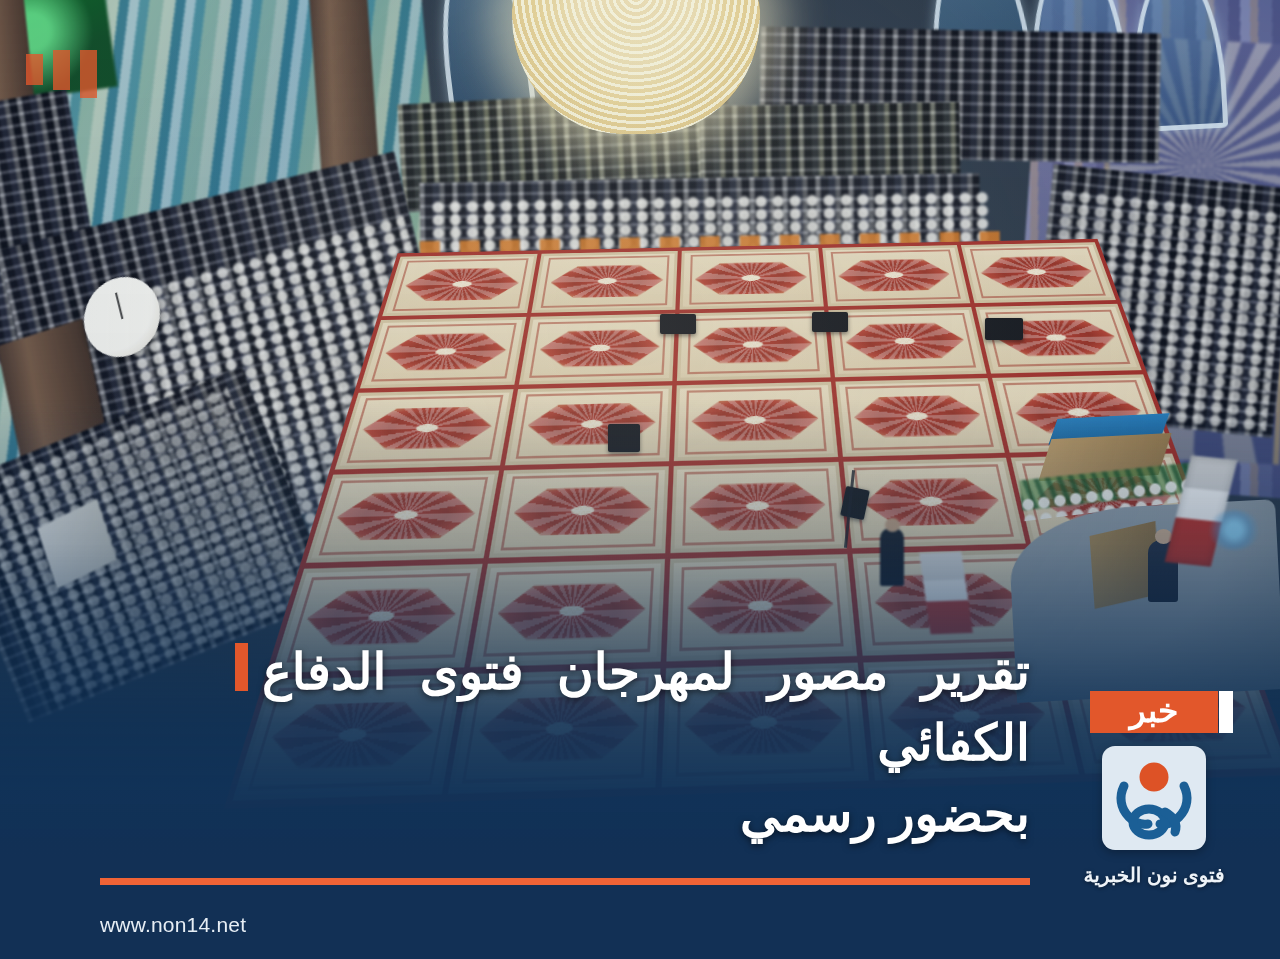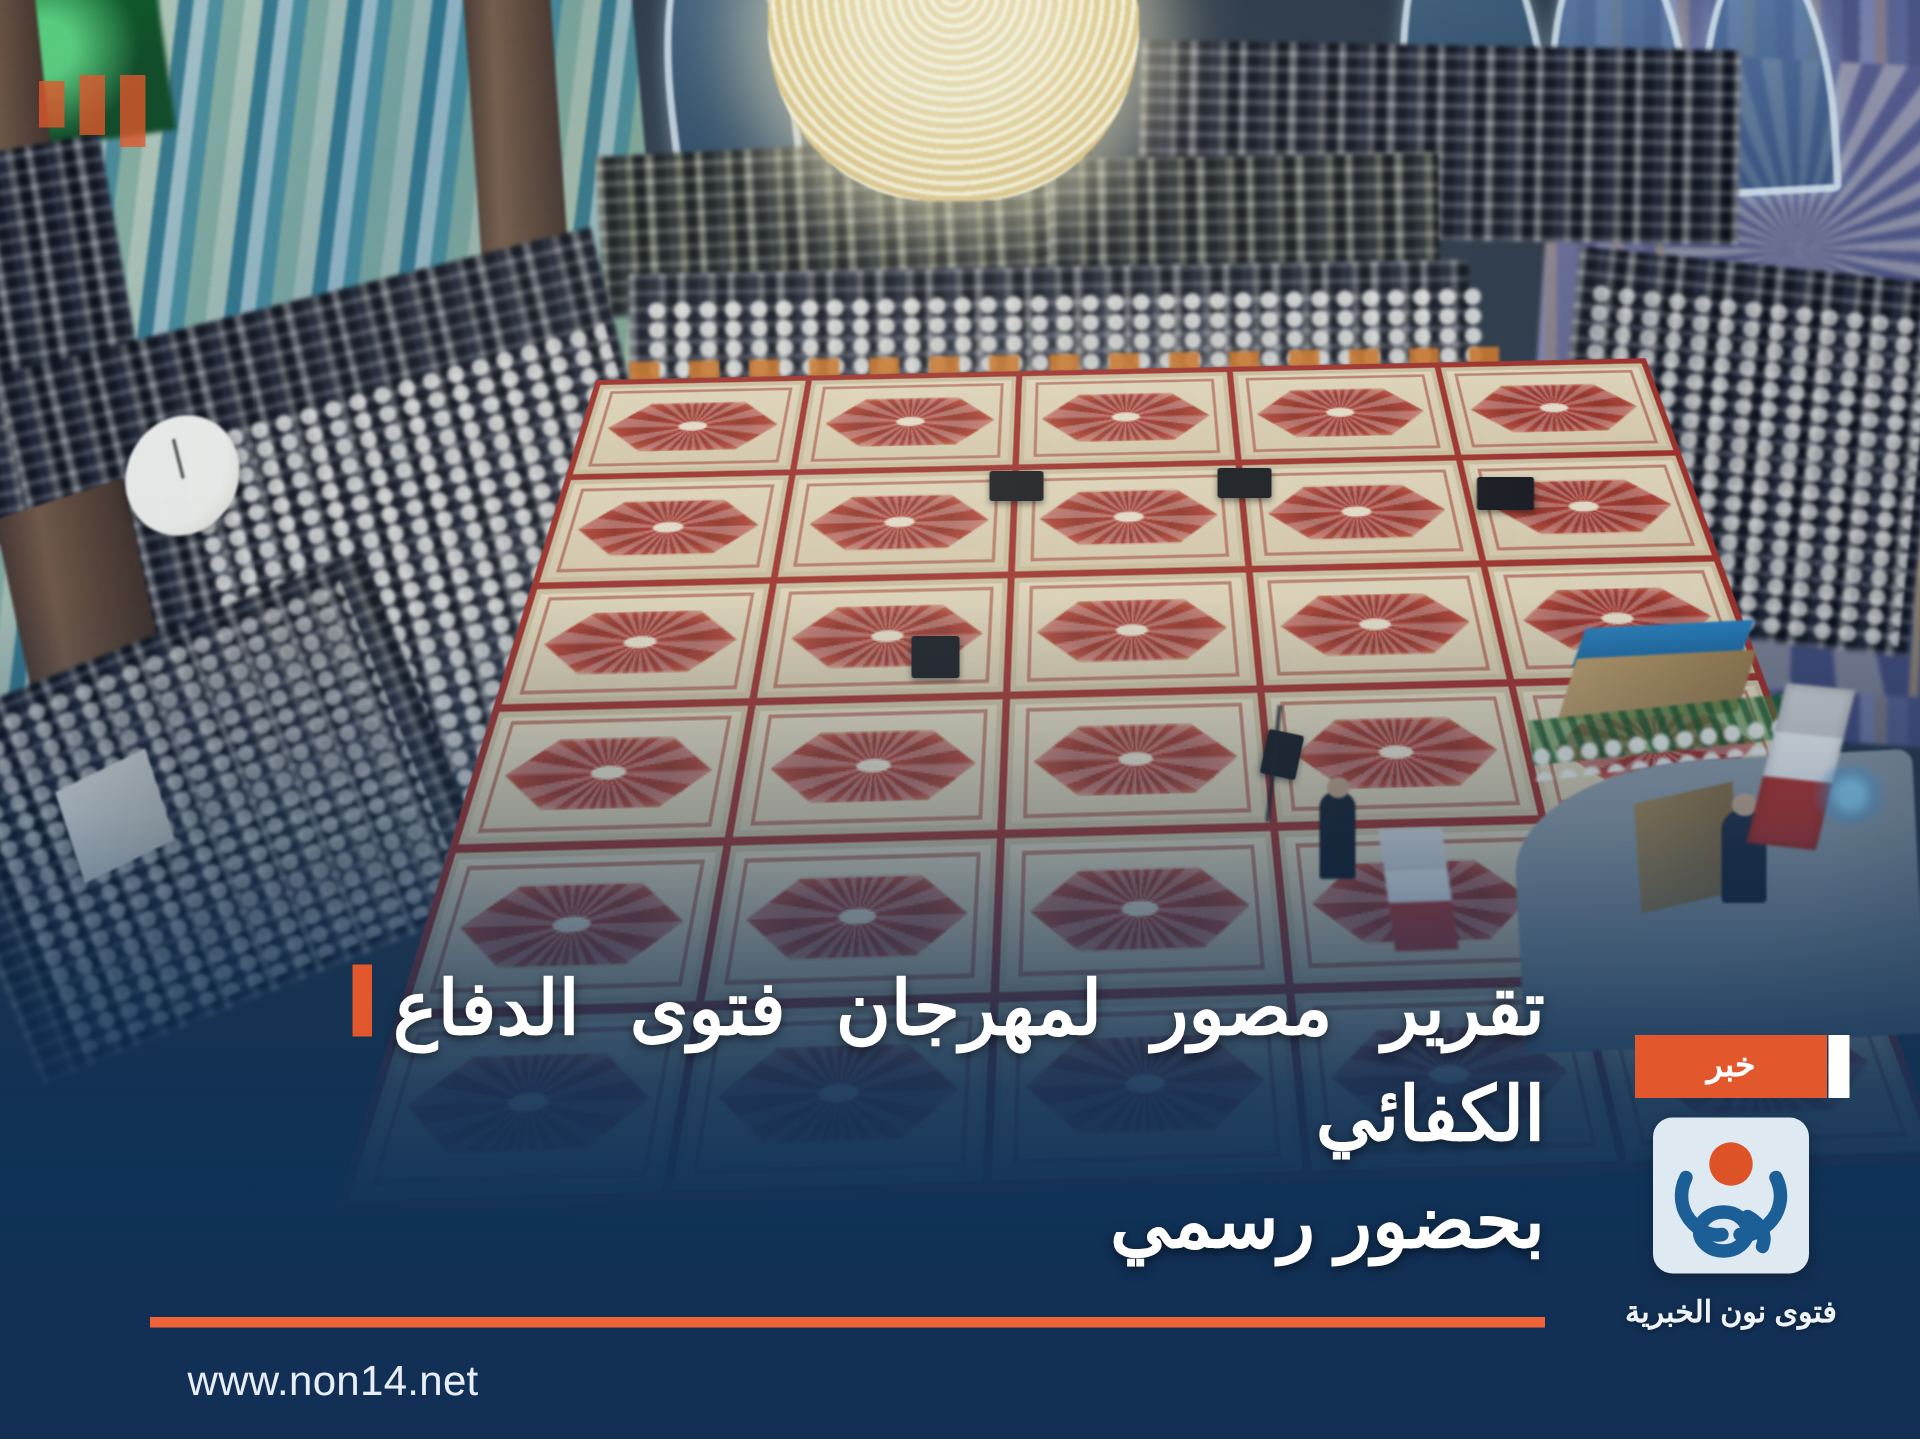--- a/index.html
+++ b/index.html
@@ -498,21 +498,21 @@
     gap:13px;
   }
   .news-badge {
     position:relative;
     display:flex; align-items:center; justify-content:center;
     width:128px; height:42px;
     background:#e2572b;
     color:#ffffff;
     font-family:"Liberation Sans", sans-serif;
     font-weight:bold;
-    font-size:22px;
+    font-size:33px;
     line-height:1;
     padding-bottom:3px;
   }
   .news-badge .cap {
     position:absolute;
     right:-15px; top:0;
     width:14px; height:42px;
     background:#ffffff;
   }
   .logo-tile {
@@ -540,25 +540,24 @@
     left:100px; bottom:74px;
     width:930px; height:7px;
     background:#ef6336;
     z-index:8;
   }
   .site-url {
     position:absolute;
     left:100px; bottom:22px;
     color:#e7eef5;
     font-family:"Liberation Sans", sans-serif;
-    font-size:28px;
+    font-size:21px;
     letter-spacing:.2px;
     direction:ltr;
     z-index:8;
-    margin-left:25px;
   }
 </style>
 </head>
 <body>
 
 <div class="card">
 
   <div class="photo">
 
     <div class="wall-left"></div>

